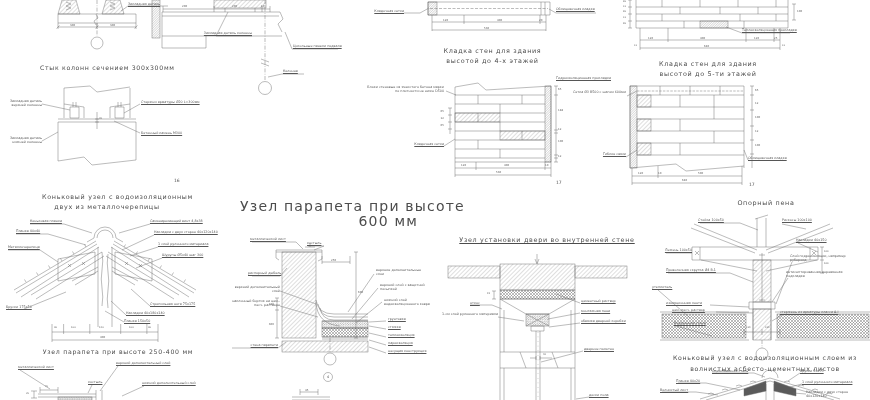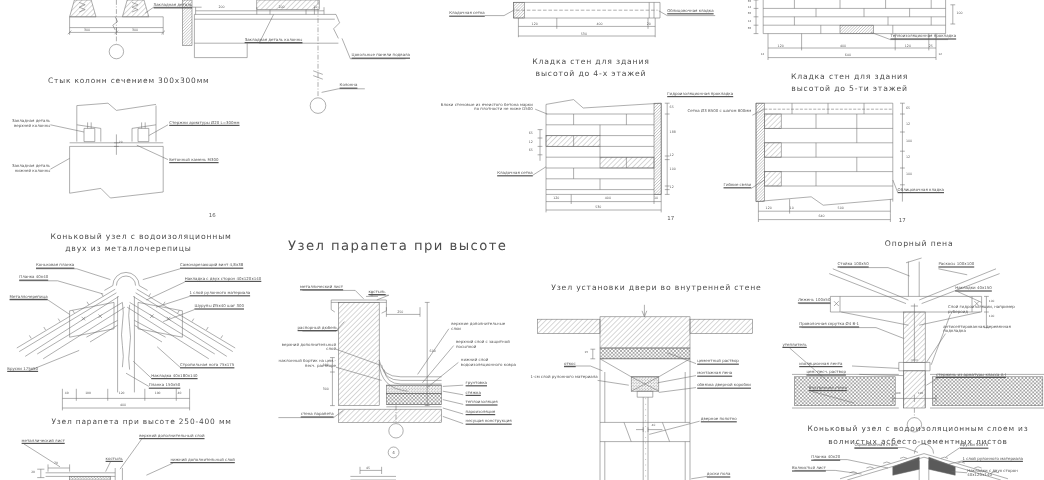--- a/index.html
+++ b/index.html
@@ -6,21 +6,21 @@
   .sheet{position:relative;width:870px;height:400px;background:#ffffff;overflow:hidden;
          font-family:"DejaVu Sans","Liberation Sans",sans-serif;color:#555;}
   .sheet svg{position:absolute;left:0;top:0;}
   .lines *{stroke:#6a6a6a;stroke-width:.45;fill:none;}
   .lb{position:absolute;font-size:3.3px;line-height:1.25;color:#565656;white-space:nowrap;}
   .w{white-space:normal;}
   .u{text-decoration:underline;}
   .ra{text-align:right;}
   .dm{position:absolute;font-size:2.7px;color:#5a5a5a;white-space:nowrap;}
   .ttl{position:absolute;color:#4c4c4c;text-align:center;letter-spacing:.7px;white-space:nowrap;font-size:6.4px;}
-  .ttl.big{font-size:11px;letter-spacing:1.2px;text-align:right;}
+  .ttl.big{font-size:14px;letter-spacing:1.2px;text-align:right;}
   .fig{position:absolute;font-size:4.5px;color:#555;}
   .callout{position:absolute;font-size:3.4px;color:#555;text-align:center;}
 </style>
 </head>
 <body>
 
 <div class="sheet">
 
 <svg class="lines" width="870" height="400" viewBox="0 0 870 400">
   <defs>
@@ -230,22 +230,23 @@
 </svg>
 
 <div class="ttl" style="left:40px;top:64px;width:124px;font-size:6.2px;">Стык колонн сечением 300х300мм</div>
 <div class="ttl" style="left:425px;top:47px;width:135px;">Кладка стен для здания</div>
 <div class="ttl" style="left:425px;top:57px;width:135px;">высотой до 4-х этажей</div>
 <div class="ttl" style="left:628px;top:60px;width:160px;">Кладка стен для здания</div>
 <div class="ttl" style="left:628px;top:70px;width:160px;">высотой до 5-ти этажей</div>
 <div class="ttl" style="left:42px;top:193px;width:130px;">Коньковый узел с водоизоляционным</div>
 <div class="ttl" style="left:42px;top:203px;width:130px;">двух из металлочерепицы</div>
 <div class="ttl big" style="left:240px;top:198px;width:178px;">Узел парапета при высоте</div>
+<div class="ttl big" style="left:240px;top:213px;width:178px;">600 мм</div>
 <div class="ttl" style="left:38px;top:348px;width:160px;font-size:6.2px;">Узел парапета при высоте 250-400 мм</div>
-<div class="ttl" style="left:452px;top:236px;width:190px;">Узел установки двери во внутренней стене</div>
+<div class="ttl" style="left:452px;top:236px;width:190px;text-decoration:underline;">Узел установки двери во внутренней стене</div>
 <div class="ttl" style="left:716px;top:199px;width:100px;">Опорный пена</div>
 <div class="ttl" style="left:660px;top:354px;width:210px;font-size:6.2px;">Коньковый узел с водоизоляционным слоем из</div>
 <div class="ttl" style="left:660px;top:365px;width:210px;font-size:6.2px;">волнистых асбесто-цементных листов</div>
 
 <div class="fig" style="left:174px;top:178px;">16</div>
 <div class="fig" style="left:556px;top:180px;">17</div>
 <div class="fig" style="left:749px;top:182px;">17</div>
 
 <div class="lb u" style="left:128px;top:2px;">Закладная деталь</div>
 <div class="dm" style="left:70px;top:22.5px;">300</div>

